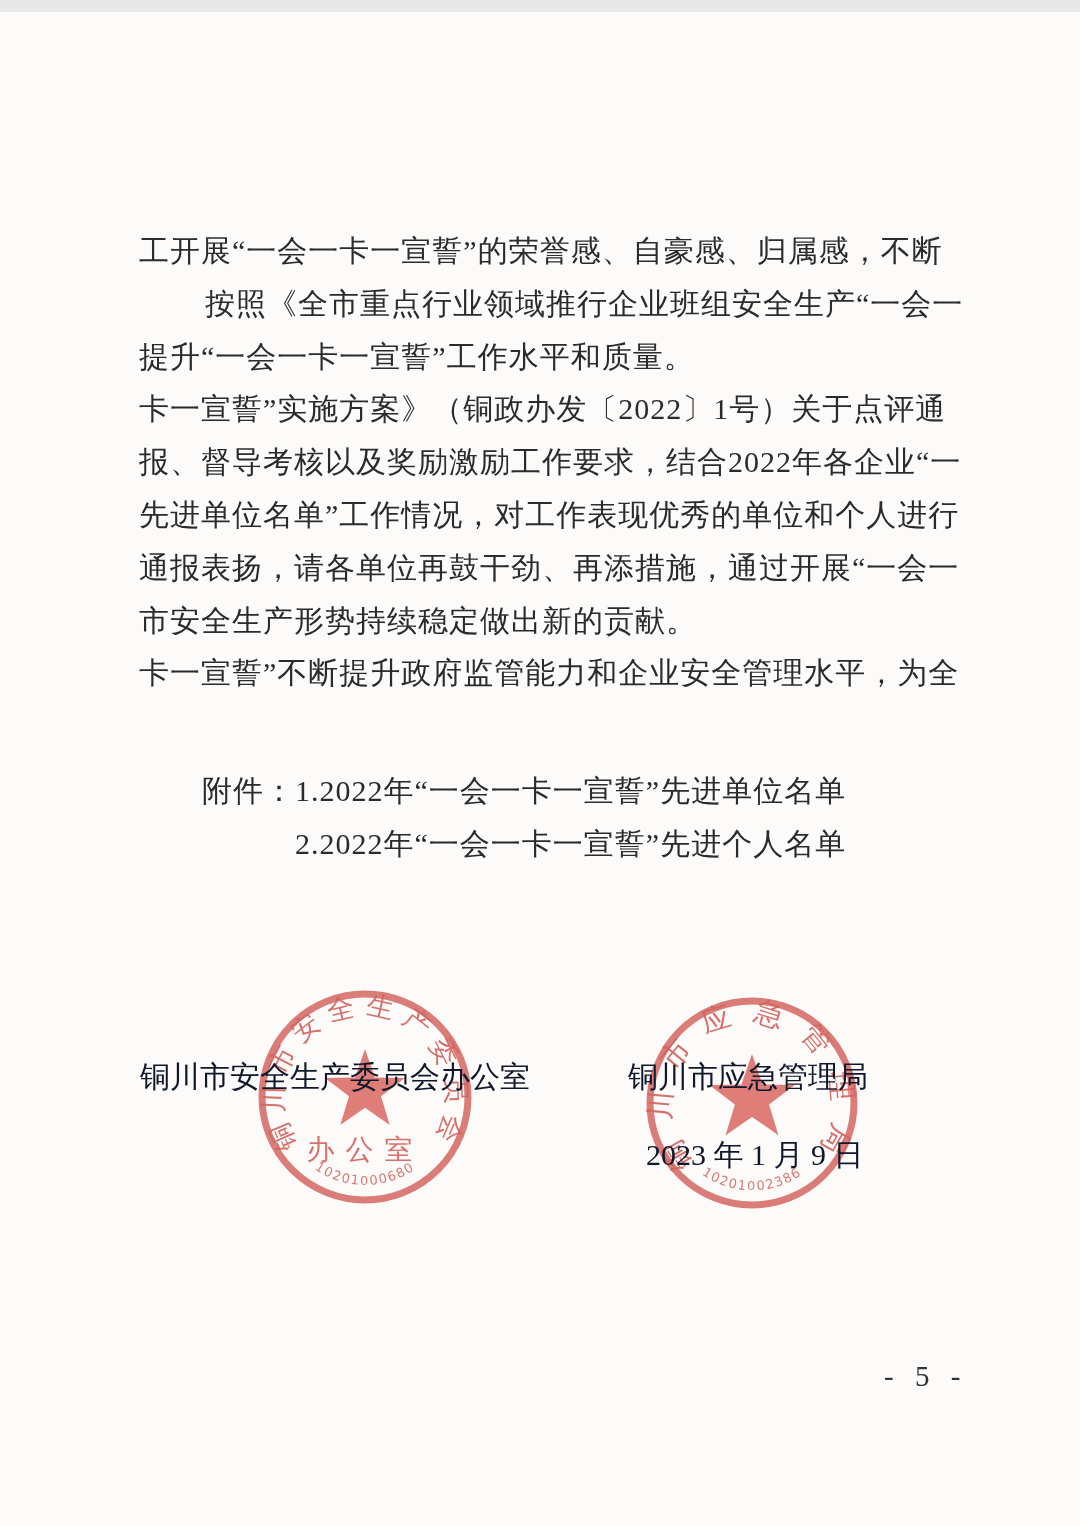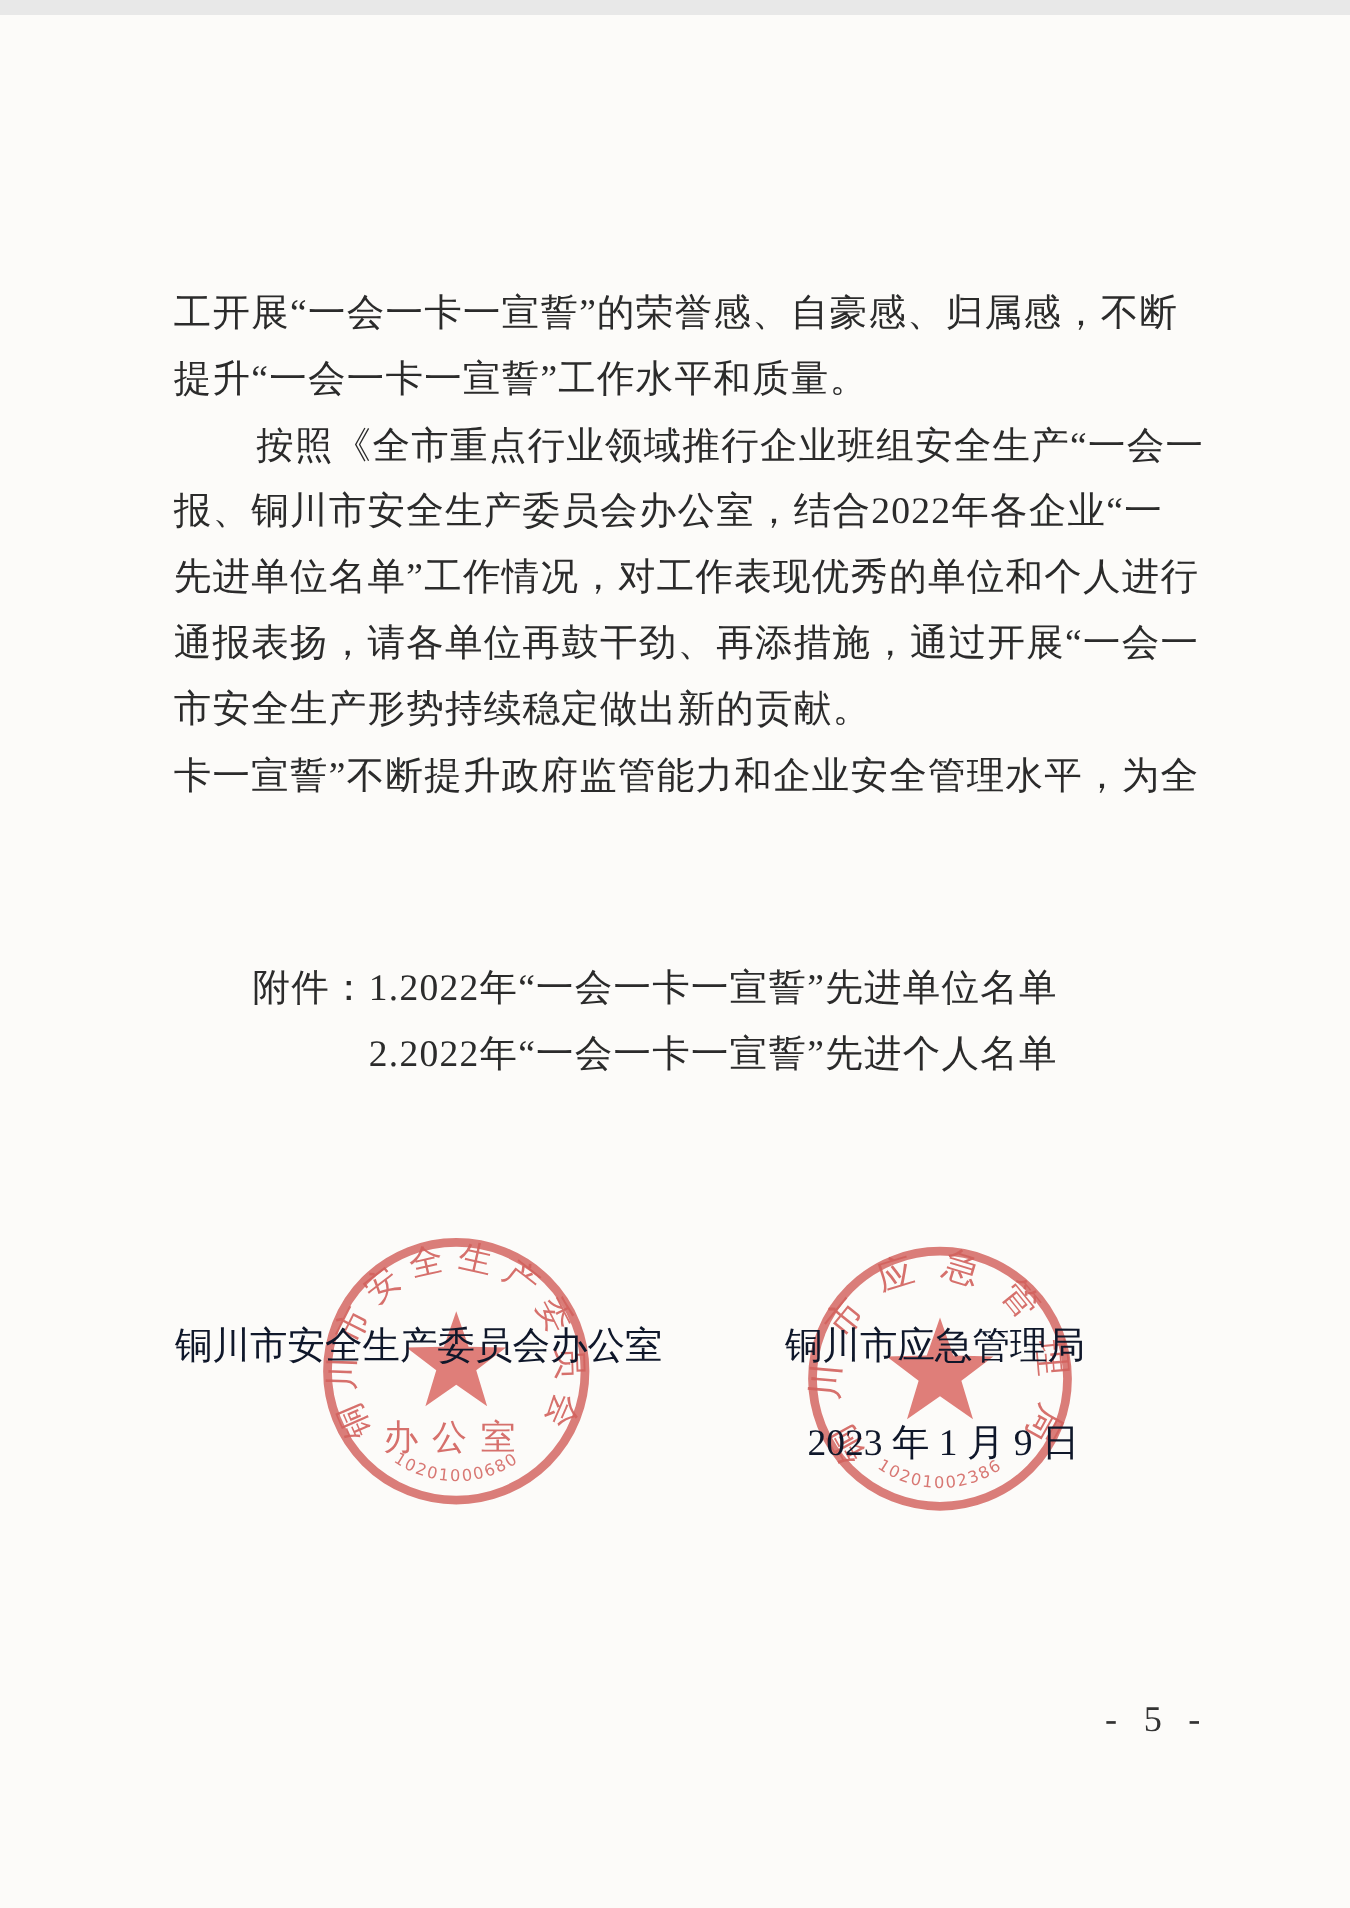--- a/index.html
+++ b/index.html
@@ -62,23 +62,24 @@
   .seal-right { left:643px; top:982px; width:218px; height:218px; }
   .seal svg { display:block; width:100%; height:100%; }
 </style>
 </head>
 <body>
 
 <div class="page">
 
   <div class="body-text">
     <div class="line">工开展“一会一卡一宣誓”的荣誉感、自豪感、归属感，不断</div>
+    <div class="line ind">按照《全市重点行业领域推行企业班组安全生产“一会一</div>
     <div class="line">提升“一会一卡一宣誓”工作水平和质量。</div>
-    <div class="line ind">按照《全市重点行业领域推行企业班组安全生产“一会一</div>
-    <div class="line">报、铜川市安全生产委员会办公室，结合2022年各企业“一</div>
+    <div class="line">卡一宣誓”实施方案》（铜政办发〔2022〕1号）关于点评通</div>
+    <div class="line">报、督导考核以及奖励激励工作要求，结合2022年各企业“一</div>
     <div class="line">先进单位名单”工作情况，对工作表现优秀的单位和个人进行</div>
     <div class="line">通报表扬，请各单位再鼓干劲、再添措施，通过开展“一会一</div>
     <div class="line">市安全生产形势持续稳定做出新的贡献。</div>
     <div class="line">卡一宣誓”不断提升政府监管能力和企业安全管理水平，为全</div>
   </div>
 
   <div class="attachment">
     <span class="att-label">附件：</span>
     <div class="att-items">
       <div>1.2022年“一会一卡一宣誓”先进单位名单</div>

